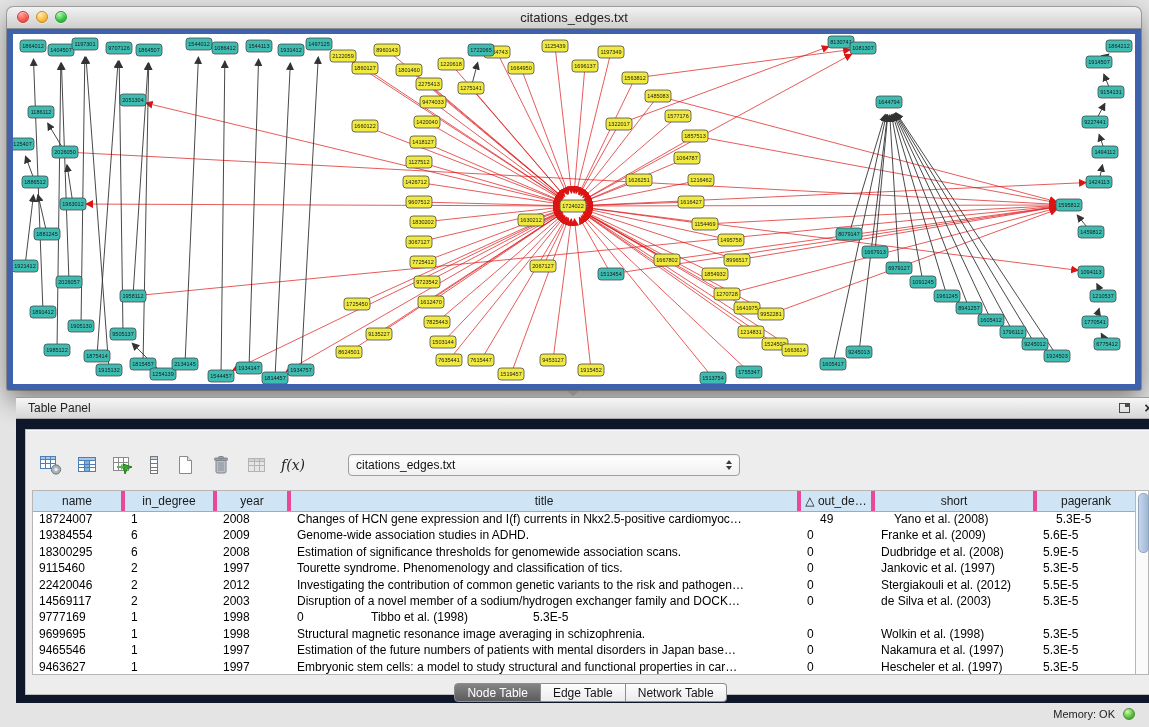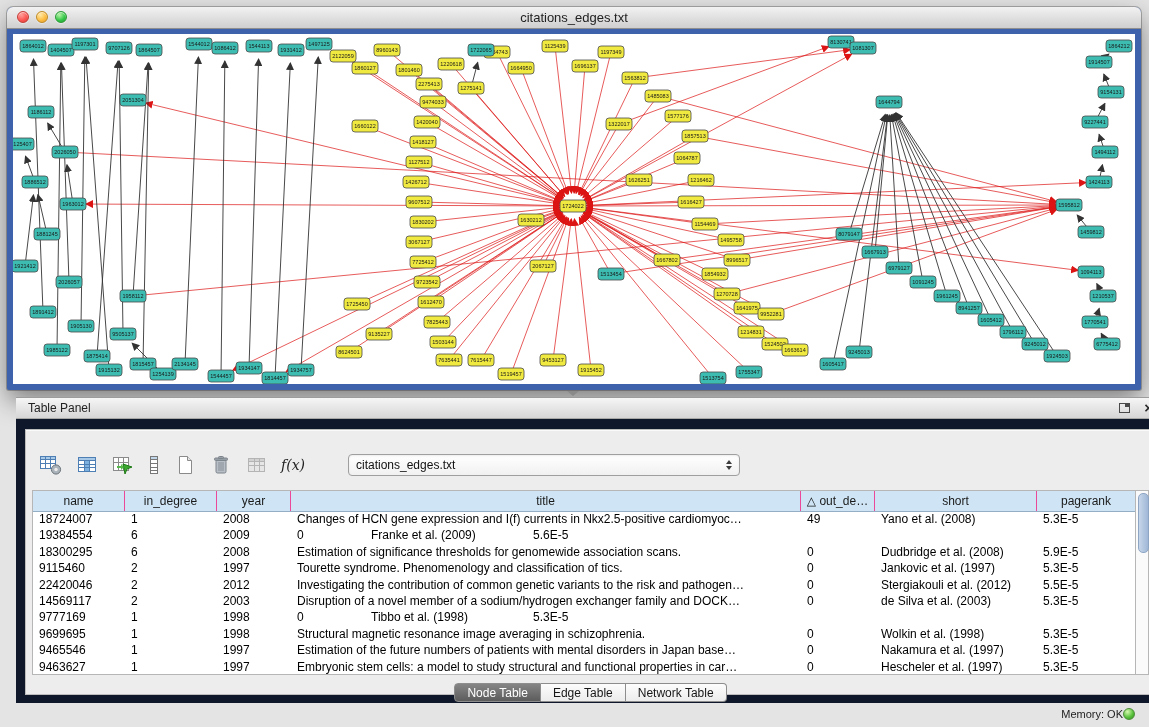--- a/index.html
+++ b/index.html
@@ -57,38 +57,38 @@
     border:1px solid #9f9f9f;border-radius:4px;background:linear-gradient(#ffffff,#f1f1f1);
     display:flex;align-items:center;padding:0 7px;font-size:12px;color:#111;
     box-shadow:inset 0 1px 2px rgba(0,0,0,.08);}
   .combo-arrows{margin-left:auto;display:flex;flex-direction:column;align-items:center;}
   .arr-up{width:0;height:0;border-left:3.5px solid transparent;border-right:3.5px solid transparent;border-bottom:4.5px solid #3c3c3c;margin-bottom:2px;}
   .arr-down{width:0;height:0;border-left:3.5px solid transparent;border-right:3.5px solid transparent;border-top:4.5px solid #3c3c3c;}
   
   .table-area{display:flex;height:185px;}
   .tbl{flex:1;display:flex;flex-direction:column;min-width:0;background:#fff;border:1px solid #b6b6b6;border-right:none;}
   .tbl-head{display:flex;height:20px;background:#cfe5f5;border-bottom:1px solid #94aec6;}
-  .th{box-sizing:border-box;border-right:1px solid #ec4899;font-size:12px;color:#1a1a1a;
+  .th{box-sizing:border-box;border-right:4px solid #ec4899;font-size:12px;color:#1a1a1a;
       display:flex;align-items:center;justify-content:center;overflow:hidden;white-space:nowrap;}
   .tbl-body{flex:1;overflow:hidden;}
   .tr{display:flex;height:16.4px;}
   .td{box-sizing:border-box;padding:0 6px;font-size:12px;color:#000;overflow:hidden;white-space:nowrap;text-overflow:ellipsis;}
   .vscroll{width:14px;background:#fafafa;border:1px solid #b6b6b6;box-sizing:border-box;position:relative;}
   .vthumb{position:absolute;left:1.5px;top:2px;width:9px;height:58px;border-radius:5px;
     background:linear-gradient(90deg,#c7d6ea,#9fb7d6);border:1px solid #8ea6c4;}
   
   .tabs{display:flex;justify-content:center;margin-top:8px;}
   .tab{height:19px;box-sizing:border-box;display:flex;align-items:center;padding:0 12px;
     font-size:12px;color:#161616;background:linear-gradient(#fdfdfd,#ececec);
     border:1px solid #8d8d8d;border-left:none;cursor:default;}
   .tab:first-child{border-left:1px solid #8d8d8d;border-radius:4px 0 0 4px;}
   .tab:last-child{border-radius:0 4px 4px 0;}
   .tab.sel{background:linear-gradient(#858585,#5c5c5c);color:#fff;}
   
-  .statusbar{position:absolute;right:14px;top:708px;display:flex;align-items:center;}
+  .statusbar{position:absolute;right:14px;top:708px;display:flex;align-items:center;gap:8px;}
   .statusbar span.lbl{font-size:11px;color:#222;}
   .mem-dot{width:12px;height:12px;border-radius:50%;border:1px solid #4e8f3a;box-sizing:border-box;
     background:radial-gradient(circle at 35% 28%, #d8f7b0, #5cc33f 55%, #2e8f1f);}
 </style>
 </head>
 <body>
 
 <div class="window">
   <div class="titlebar">
     <div class="traffic">
@@ -816,28 +816,29 @@
             <div class="th" style="width: 74px;">△ out_de…</div>
             <div class="th" style="width: 162px;">short</div>
             <div class="th" style="flex: 1 1 0%; border-right: none;">pagerank</div>
           </div>
         <div class="tbl-body" id="tblBody">
             <div class="tr">
               <div class="td" style="width: 92px;">18724007</div>
               <div class="td" style="width: 92px;">1</div>
               <div class="td" style="width: 74px;">2008</div>
               <div class="td" style="width: 510px;">Changes of HCN gene expression and I(f) currents in Nkx2.5-positive cardiomyoc…</div>
-              <div class="td" style="width: 74px;">49</div>
+              <div class="td" style="width: 74px; margin-left: 13px;">49</div>
               <div class="td" style="width: 162px;">Yano et al. (2008)</div>
               <div class="td" style="flex: 1 1 0%;">5.3E-5</div>
             </div>
             <div class="tr">
               <div class="td" style="width: 92px;">19384554</div>
               <div class="td" style="width: 92px;">6</div>
               <div class="td" style="width: 74px;">2009</div>
+              <div class="td" style="width: 510px;">Genome-wide association studies in ADHD.</div>
               <div class="td" style="width: 74px;">0</div>
               <div class="td" style="width: 162px;">Franke et al. (2009)</div>
               <div class="td" style="flex: 1 1 0%;">5.6E-5</div>
             </div>
             <div class="tr">
               <div class="td" style="width: 92px;">18300295</div>
               <div class="td" style="width: 92px;">6</div>
               <div class="td" style="width: 74px;">2008</div>
               <div class="td" style="width: 510px;">Estimation of significance thresholds for genomewide association scans.</div>
               <div class="td" style="width: 74px;">0</div>

